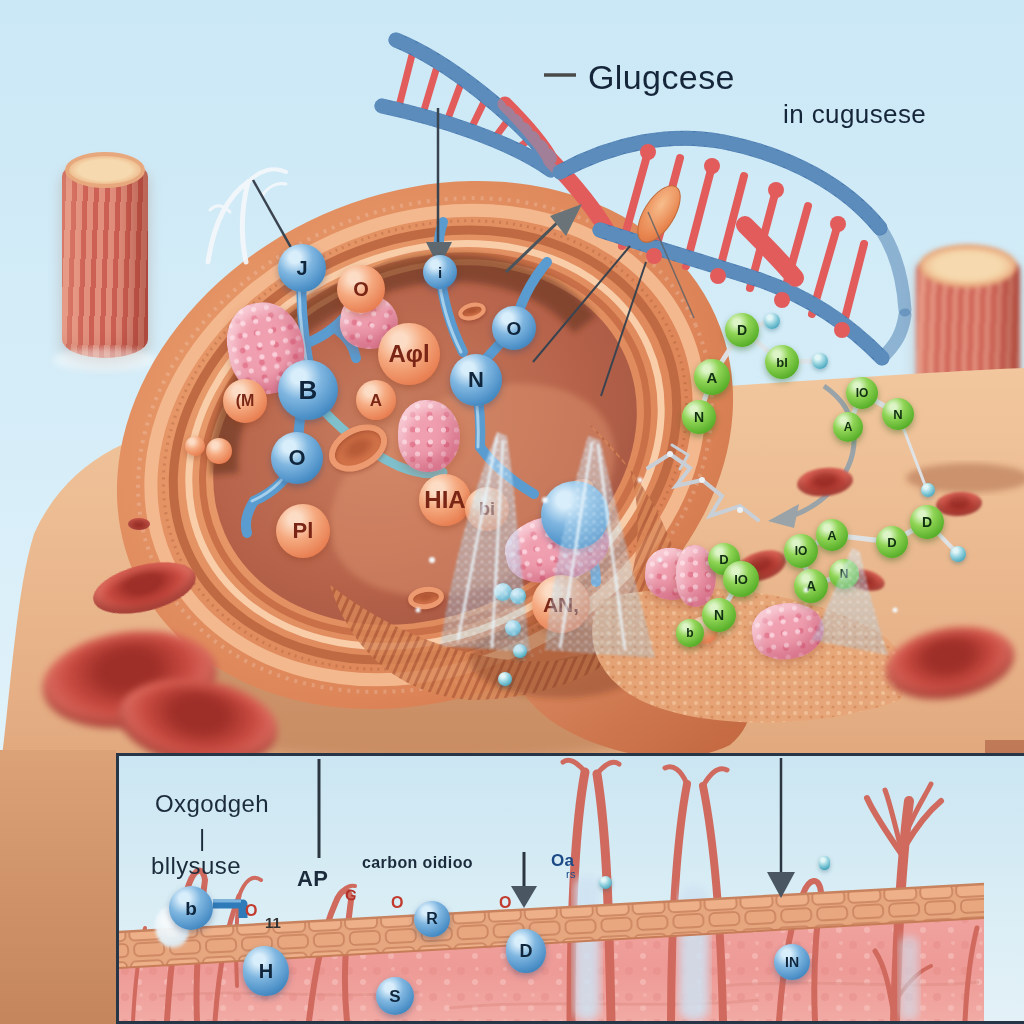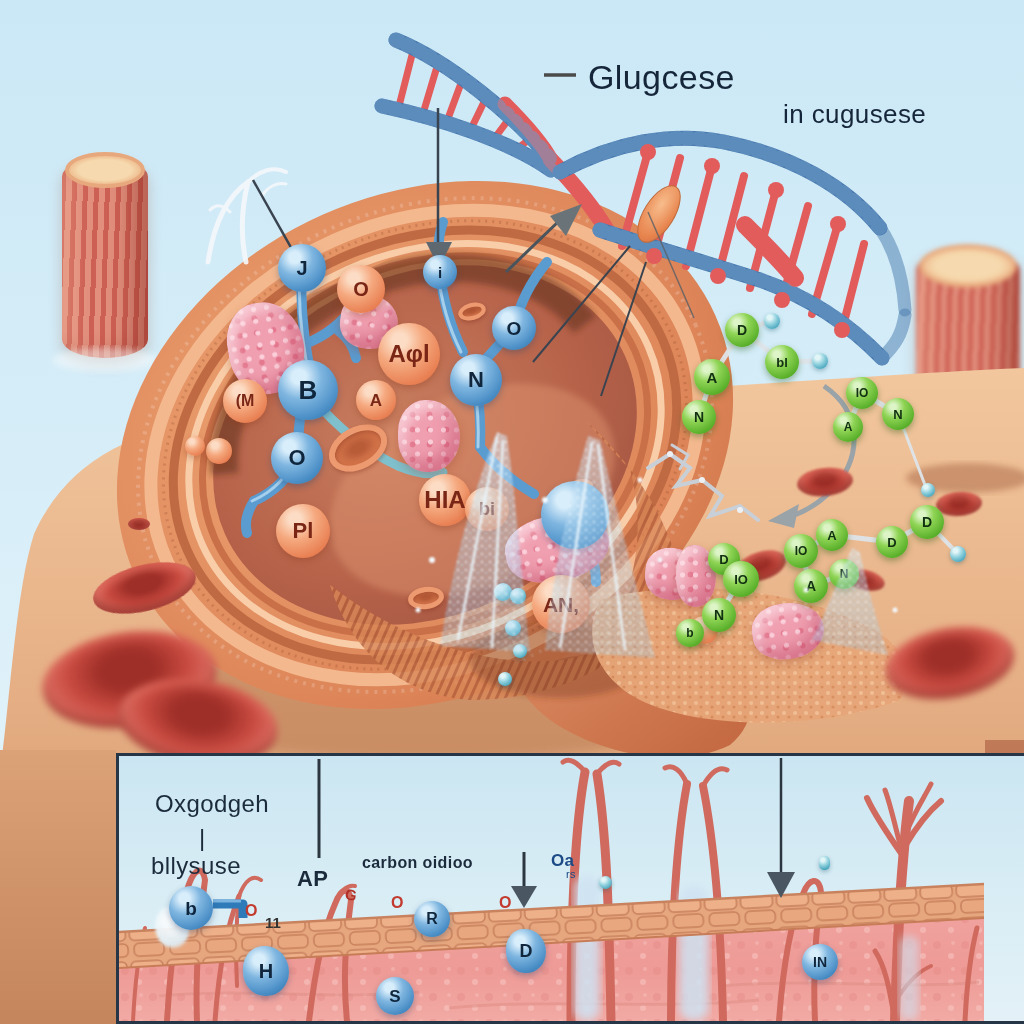--- a/index.html
+++ b/index.html
@@ -470,19 +470,19 @@
     <div class="redletter" style="left:272px;top:138px;font-size:16px;">O</div>
     <div class="redletter" style="left:380px;top:138px;font-size:16px;">O</div>
 
     <div style="position:absolute;left:36px;top:150px;width:34px;height:42px;border-radius:50% 50% 45% 55%;background:radial-gradient(circle at 40% 35%,#ffffff,#dfeef6 70%,rgba(223,238,246,0));filter:blur(1.5px);opacity:.95;"></div>
 
     <div class="sph bs" style="left:50px;top:130px;width:44px;height:44px;font-size:19px;">b</div>
     <div class="sph bs" style="left:124px;top:190px;width:46px;height:50px;font-size:20px;border-radius:46% 54% 50% 50%;">H</div>
     <div class="sph bs" style="left:257px;top:221px;width:38px;height:38px;font-size:17px;">S</div>
     <div class="sph bs" style="left:295px;top:145px;width:36px;height:36px;font-size:16px;">R</div>
     <div class="sph bs" style="left:387px;top:173px;width:40px;height:44px;font-size:18px;border-radius:46% 54% 50% 50%;">D</div>
-    <div class="sph bs" style="left:683px;top:188px;width:36px;height:36px;font-size:14px;">IN</div>
+    <div class="sph bs" style="left:655px;top:188px;width:36px;height:36px;font-size:14px;">IN</div>
 
     <div class="sph ts" style="left:480px;top:120px;width:13px;height:13px;"></div>
     <div class="sph ts" style="left:700px;top:100px;width:11px;height:14px;border-radius:40%;"></div>
   </div>
 
 </div>
 
 </body></html>

